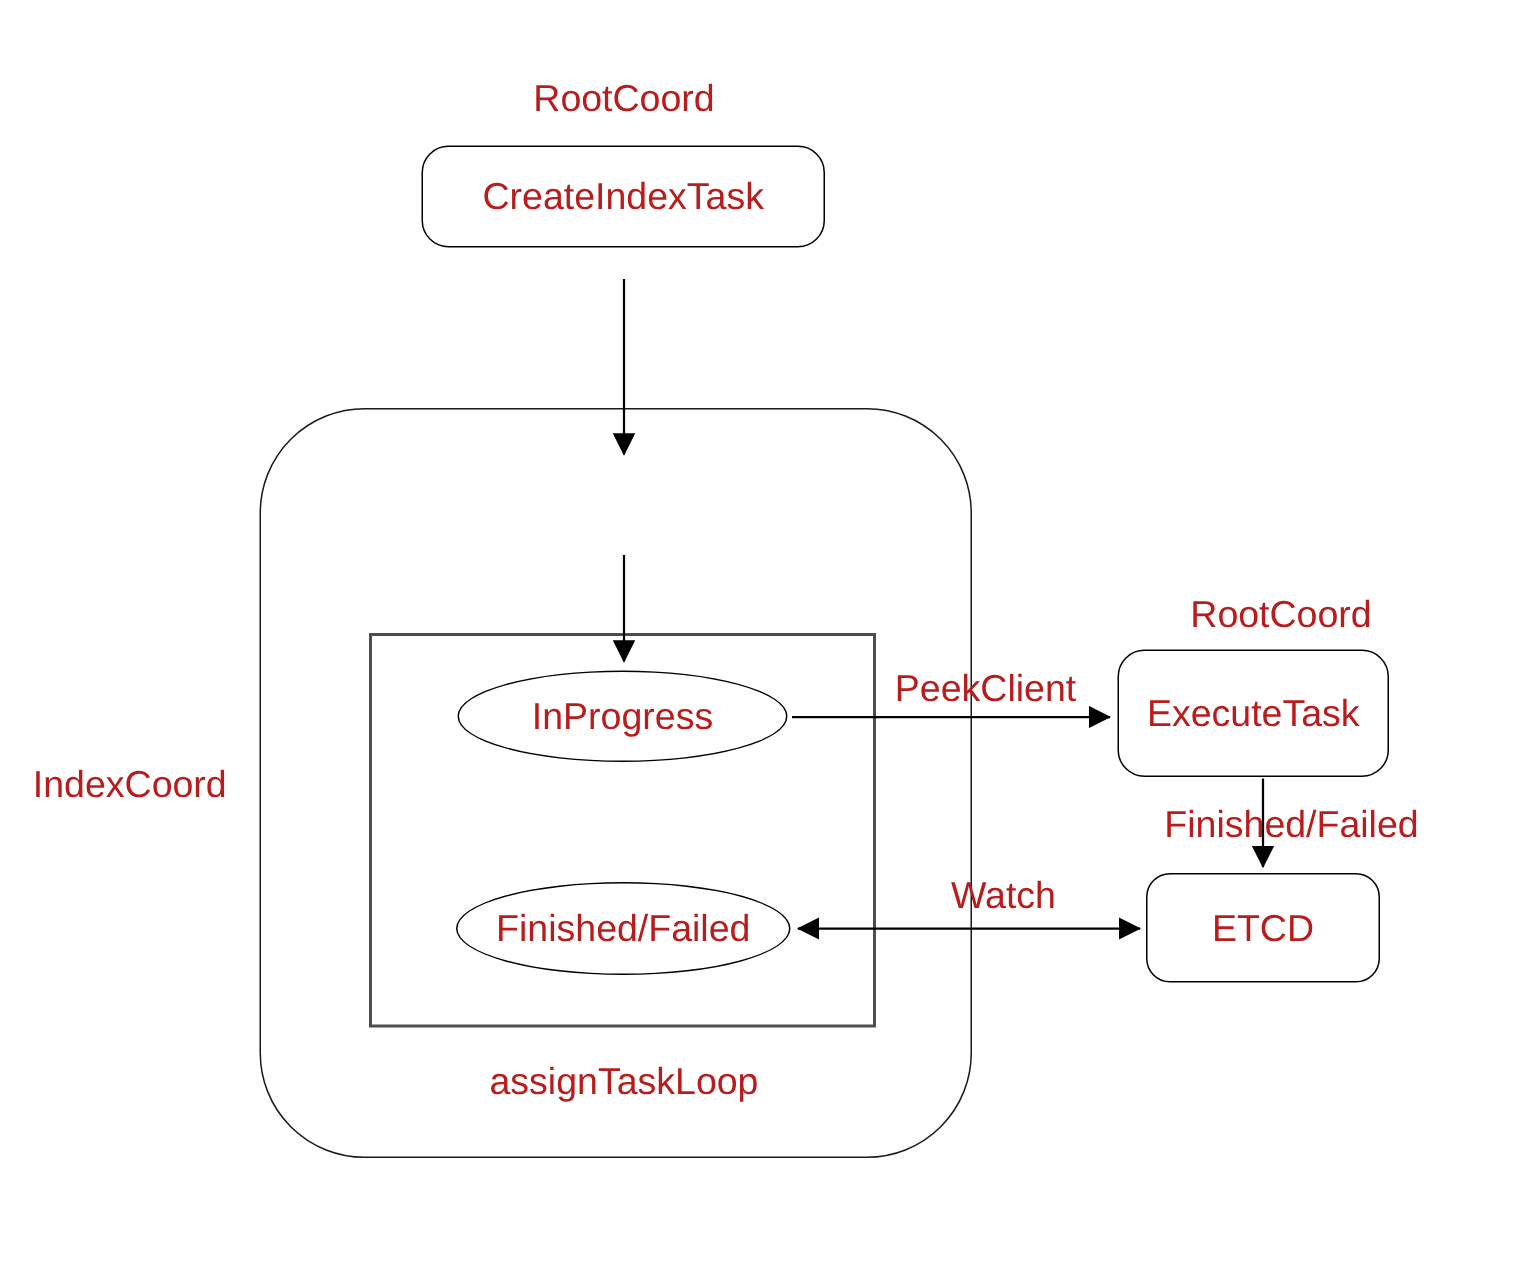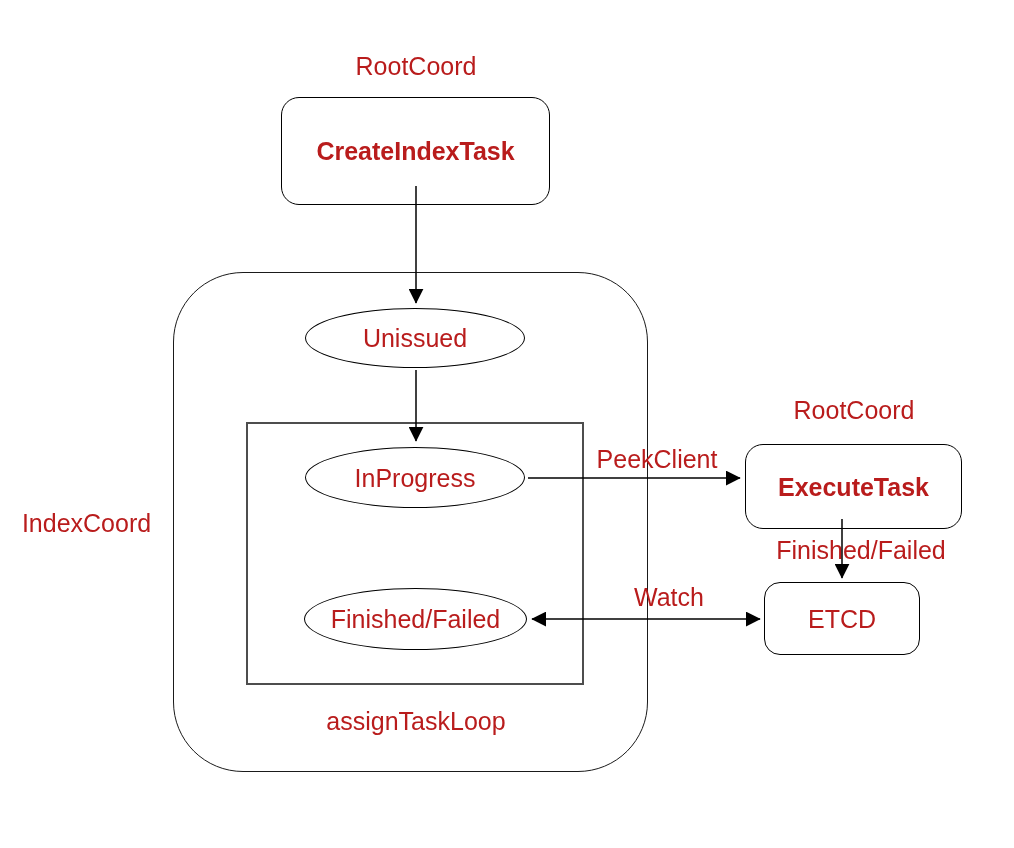--- a/index.html
+++ b/index.html
@@ -75,37 +75,34 @@
   <div class="container-inner" style="left:246px; top:422px; width:338px; height:263px;"></div>
 
   <div class="lbl" style="left:316px; top:52px; width:200px;">RootCoord</div>
 
   <div class="lbl" style="left:5px; top:509px; width:163px;">IndexCoord</div>
 
   <div class="lbl" style="left:754px; top:396px; width:200px;">RootCoord</div>
 
   <div class="lbl" style="left:316px; top:707px; width:200px;">assignTaskLoop</div>
 
-  <div class="shape rounded-box" style="left:281px; top:97px; width:269px; height:108px;font-weight:bold;">
+  <div class="shape rounded-box" style="left:281px; top:97px; width:269px; height:68px;">
     <span>CreateIndexTask</span>
   </div>
 
-  <div class="shape ellipse" style="left:305px; top:308px; width:220px; height:60px;">
-    <span>Unissued</span>
-  </div>
 
   <div class="shape ellipse" style="left:305px; top:447px; width:220px; height:61px;">
     <span>InProgress</span>
   </div>
 
   <div class="shape ellipse" style="left:304px; top:588px; width:223px; height:62px;">
     <span>Finished/Failed</span>
   </div>
 
-  <div class="shape rounded-box" style="left:745px; top:444px; width:217px; height:85px;font-weight:bold;">
+  <div class="shape rounded-box" style="left:745px; top:433px; width:181px; height:85px;">
     <span>ExecuteTask</span>
   </div>
 
   <div class="shape rounded-box" style="left:764px; top:582px; width:156px; height:73px;border-radius:16px;">
     <span>ETCD</span>
   </div>
 
   <div class="lbl" style="left:586px; top:445px; width:142px;">PeekClient</div>
 
   <div class="lbl" style="left:760px; top:536px; width:202px;">Finished/Failed</div>

